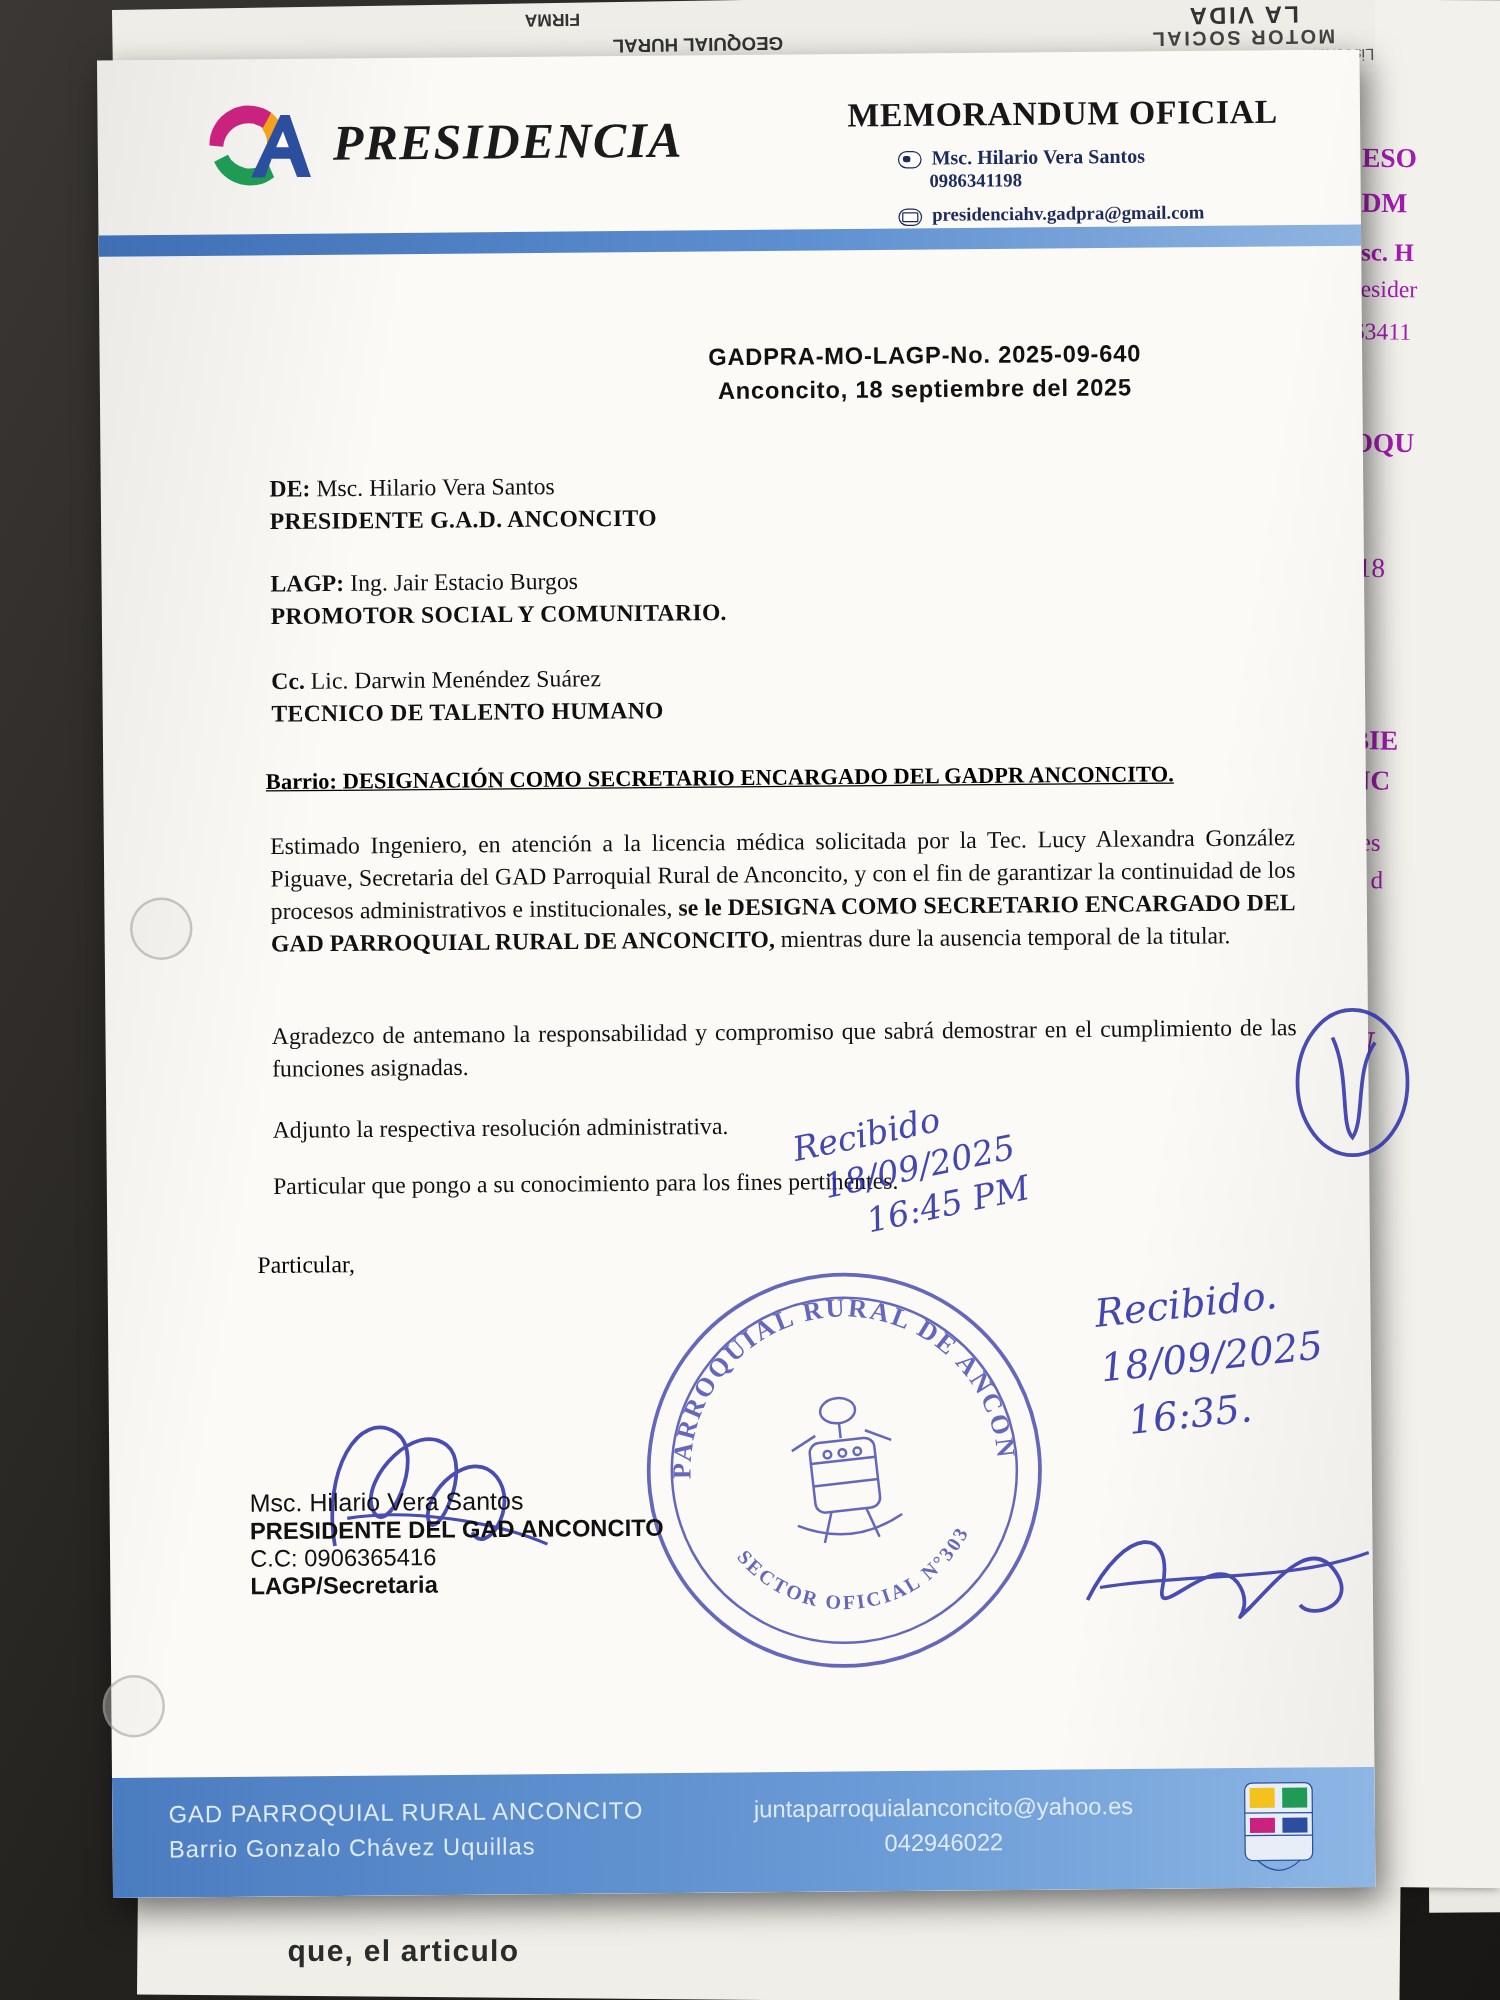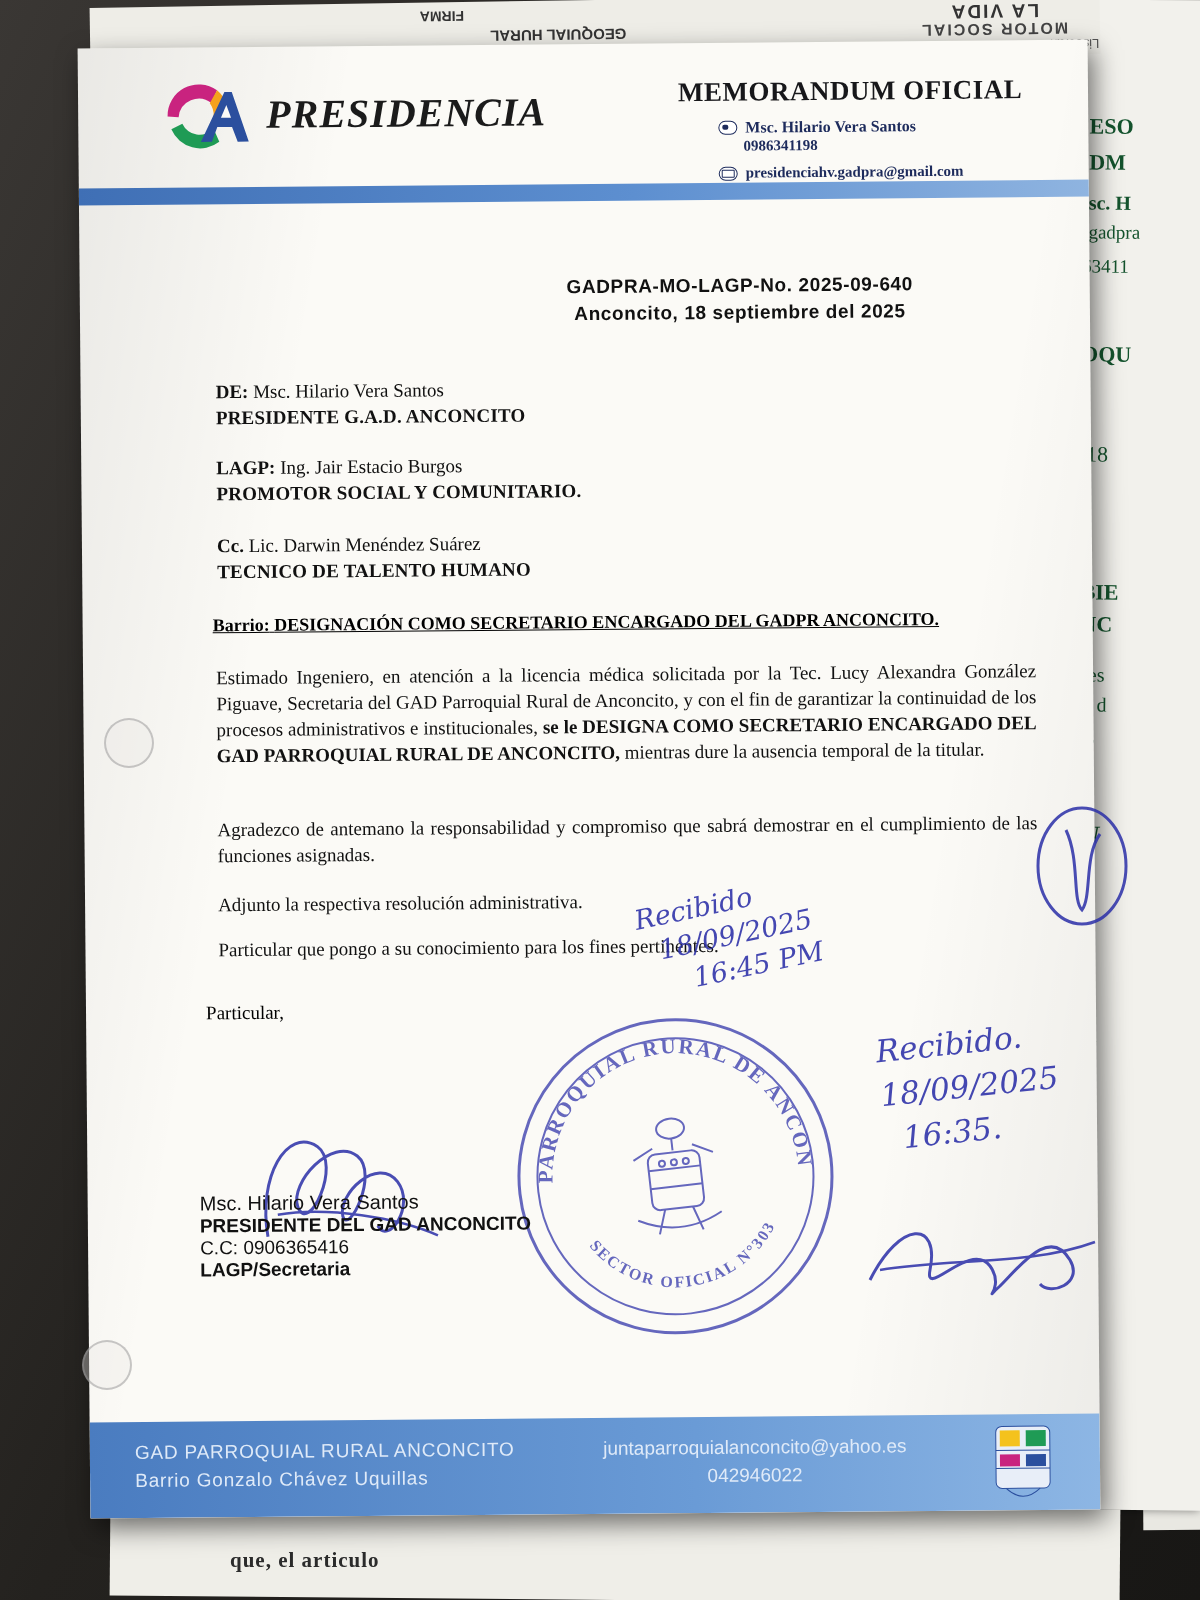--- a/index.html
+++ b/index.html
@@ -118,45 +118,45 @@
   
   .hw{
     position:absolute;color:#2b2fa8;font-family:"DejaVu Serif",serif;
     font-style:italic;opacity:.88;
   }
   .hw1{left:640px;top:885px;font-size:27px;transform:rotate(-12deg);line-height:34px;}
   .hw2{left:880px;top:1020px;font-size:31px;transform:rotate(-6deg);line-height:44px;}
   .scrawl{position:absolute;stroke:#2b2fa8;fill:none;opacity:.85;}
   
   .side-txt{
-    position:absolute;left:1086px;color:#14532d;font-family:"Liberation Serif",serif;
+    position:absolute;left:1086px;color:#a21caf;font-family:"Liberation Serif",serif;
     font-weight:bold;font-size:22px;line-height:30px;
   }
   .top-txt{
     position:absolute;color:#2a2a2a;font-size:16px;
     transform:rotate(180deg);font-family:"Liberation Sans",sans-serif;
   }
-  .bot-txt{position:absolute;left:230px;top:1548px;font-size:21px;font-weight:bold;color:#2b2b2b;
-           font-family:Liberation Serif, serif;letter-spacing:1px;}
+  .bot-txt{position:absolute;left:230px;top:1548px;font-size:24px;font-weight:bold;color:#2b2b2b;
+           font-family:Liberation Sans, sans-serif;letter-spacing:1px;}
   .punch{
     position:absolute;width:46px;height:46px;border-radius:50%;
     border:2px solid rgba(150,150,150,.5);background:rgba(235,233,228,.35);
   }
 </style>
 </head>
 <body>
 
 <div class="desk"></div>
 
 <div class="paper-behind-right2"></div>
 <div class="paper-behind-right">
   <div class="side-txt" style="left:8px;top:112px;">ESO</div>
   <div class="side-txt" style="left:8px;top:148px;">DM</div>
   <div class="side-txt" style="left:8px;top:188px;font-size:20px;">sc. H</div>
-  <div class="side-txt" style="left:8px;top:218px;font-size:19px;font-weight:normal;">gadpra</div>
+  <div class="side-txt" style="left:8px;top:218px;font-size:19px;font-weight:normal;">esider</div>
   <div class="side-txt" style="left:2px;top:252px;font-size:19px;font-weight:normal;">63411</div>
   <div class="side-txt" style="left:2px;top:340px;">OQU</div>
   <div class="side-txt" style="left:8px;top:440px;font-weight:normal;">18</div>
   <div class="side-txt" style="left:4px;top:578px;">BIE</div>
   <div class="side-txt" style="left:4px;top:610px;">NC</div>
   <div class="side-txt" style="left:12px;top:660px;font-weight:normal;font-size:20px;">es</div>
   <div class="side-txt" style="left:6px;top:690px;font-weight:normal;font-size:20px;">o d</div>
   <div class="side-txt" style="left:6px;top:720px;font-weight:normal;font-size:20px;">a,</div>
   <div class="side-txt" style="left:8px;top:820px;font-style:italic;font-size:24px;">N</div>
   <div class="side-txt" style="left:2px;top:860px;font-weight:normal;font-size:20px;">es</div>

